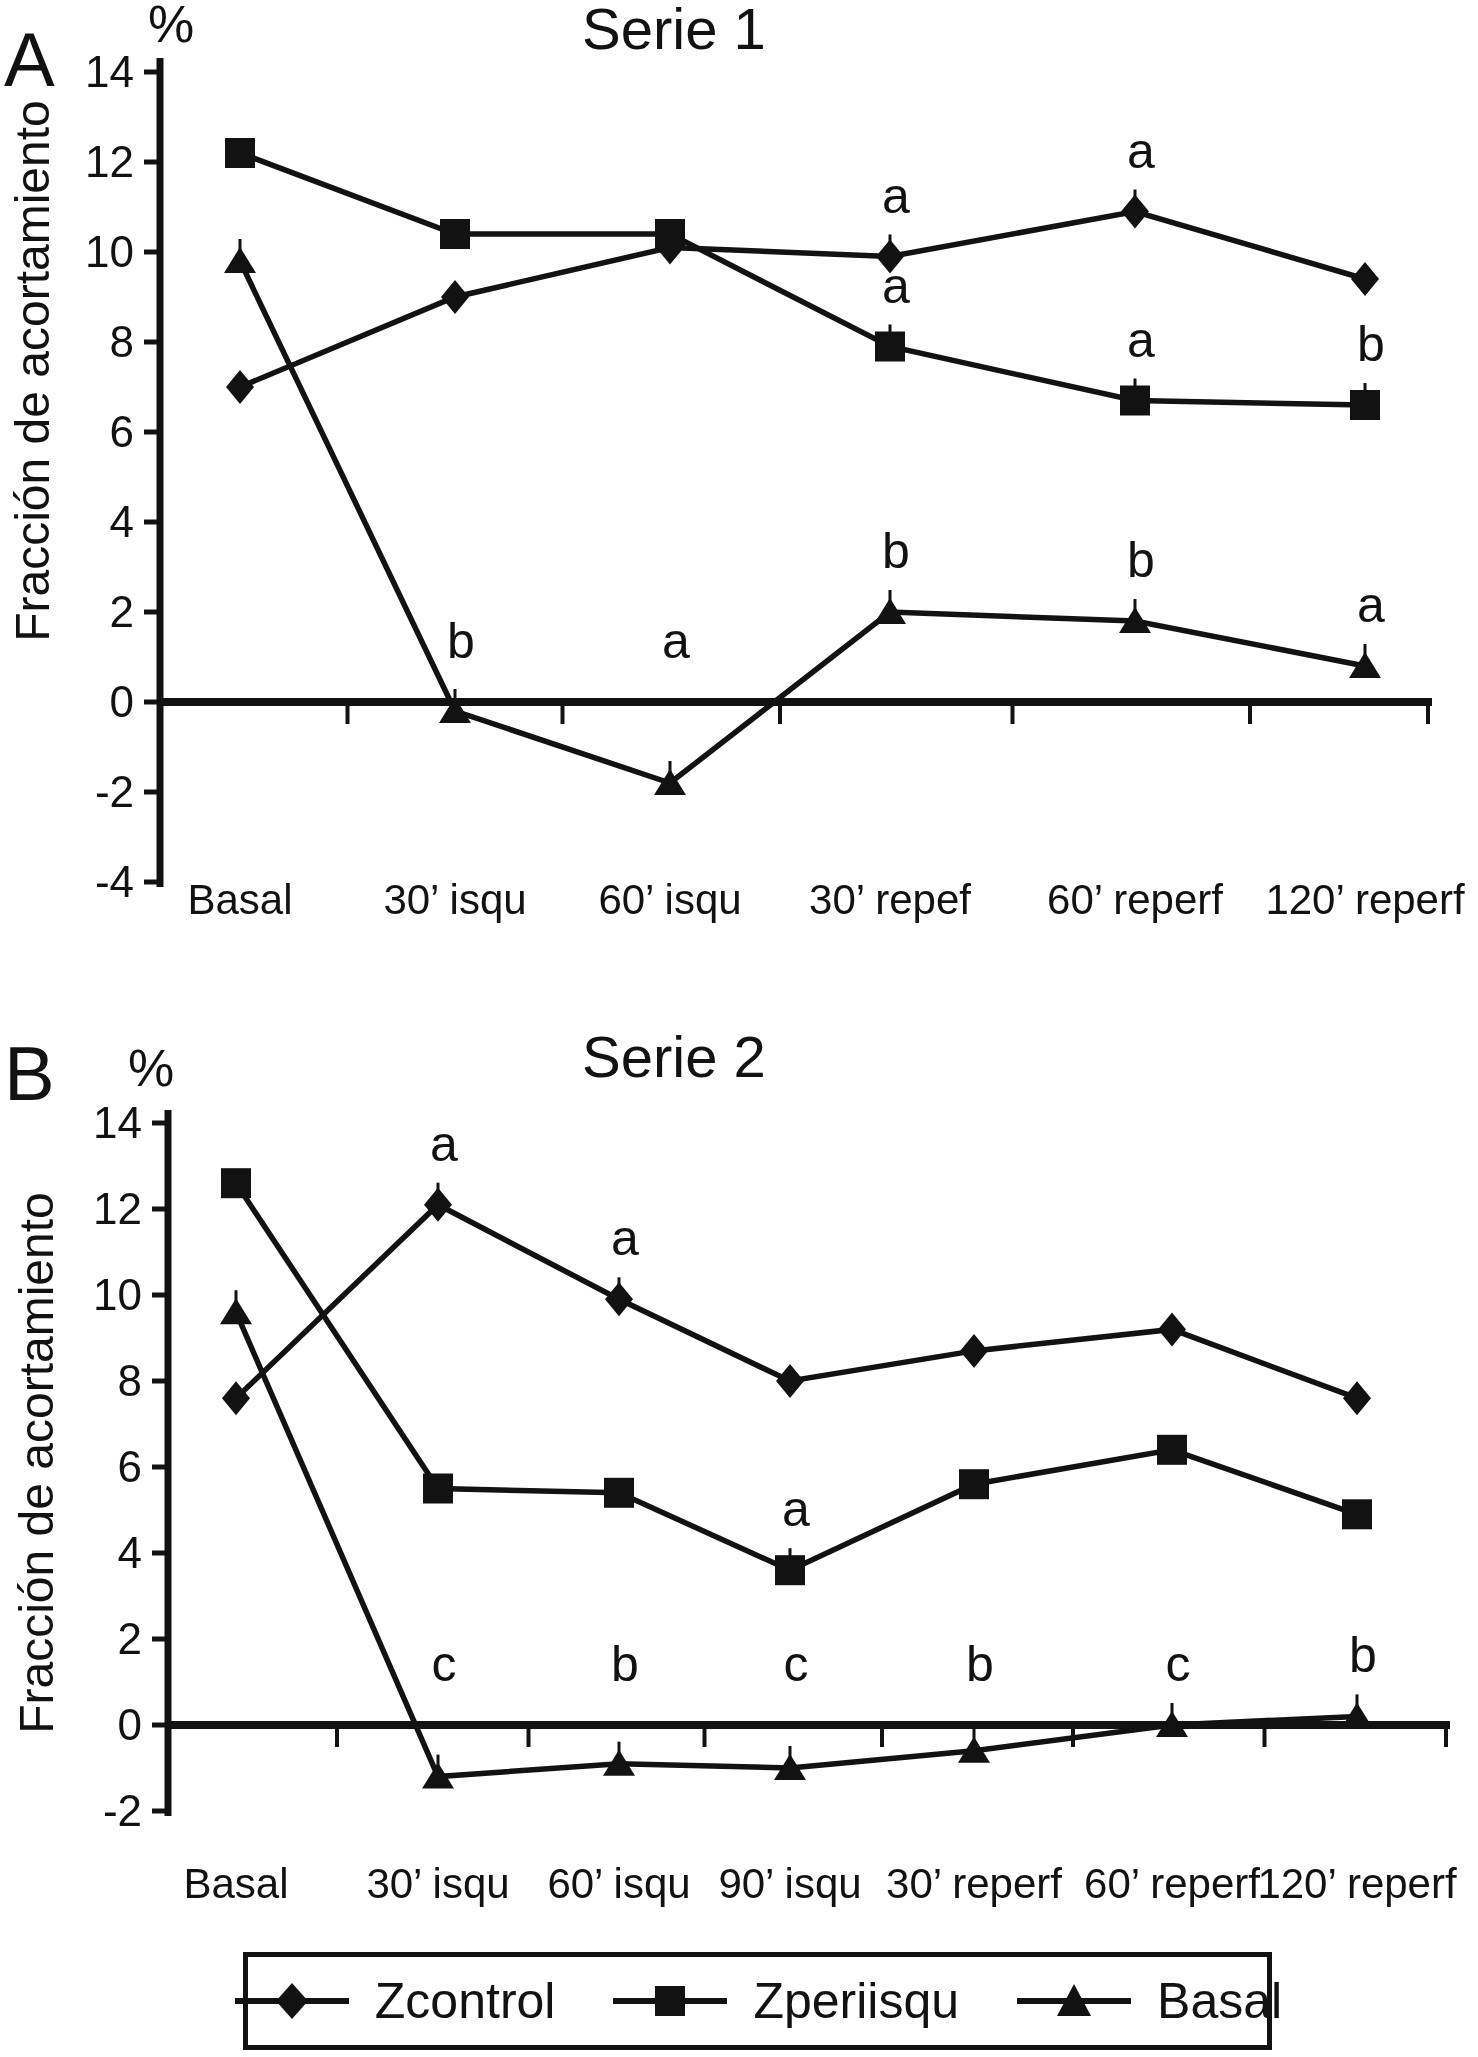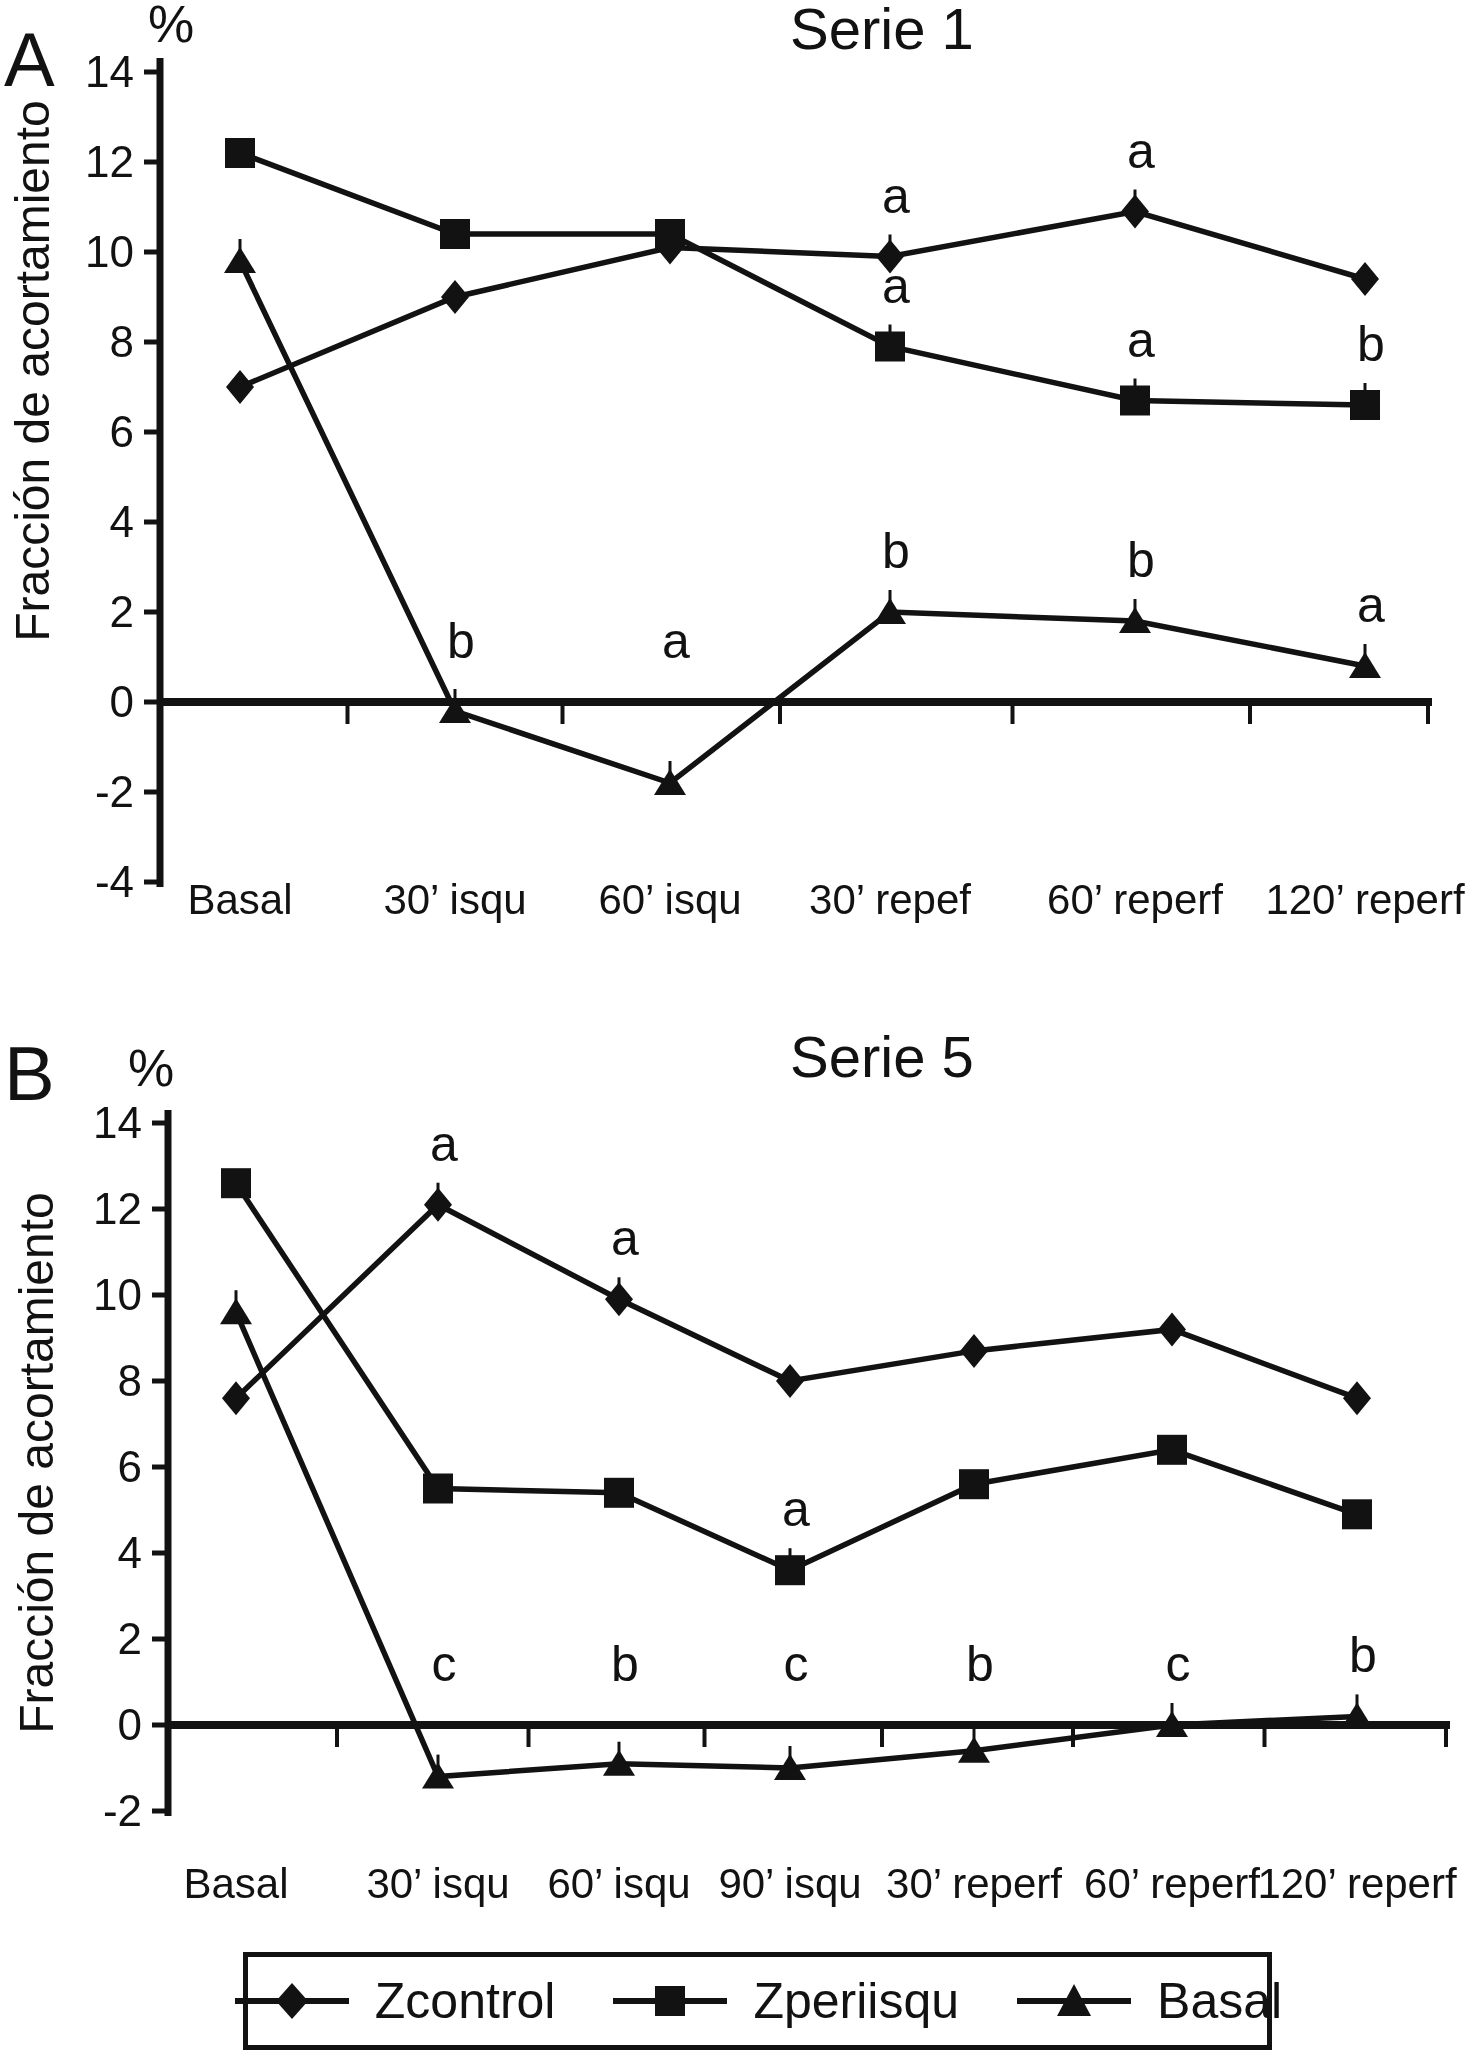--- a/index.html
+++ b/index.html
@@ -2,21 +2,21 @@
 <html><head>
 <meta charset="utf-8">
 <style>
   html,body{margin:0;padding:0;background:#ffffff;}
   .page{position:relative;width:1478px;height:2057px;background:#ffffff;overflow:hidden;
         font-family:"Liberation Sans",sans-serif;color:#121212;}
   #chart-svg{position:absolute;left:0;top:0;font-family:"Liberation Sans",sans-serif;}
   .ov{position:absolute;white-space:nowrap;line-height:1;}
   .panel-letter{font-size:76px;}
   .pct{font-size:52px;}
-  .panel-title{font-size:58px;width:600px;text-align:center;}
+  .panel-title{font-size:58px;width:600px;}
   .ylab{font-size:48px;width:620px;height:54px;text-align:center;
         transform:rotate(-90deg);}
   .legend{position:absolute;left:243px;top:1952px;width:1019px;height:88px;
           border:5px solid #121212;background:#ffffff;display:flex;align-items:center;
           justify-content:center;gap:56px;font-size:50px;}
   .legend-item{display:flex;align-items:center;gap:24px;}
   .legend-item svg{display:block;}
 </style>
 </head>
 <body>
@@ -179,21 +179,21 @@
       <text x="1363" y="1672.4" font-size="50" text-anchor="middle" fill="#121212">b</text>
     </svg>
 
   <div class="ov panel-letter" style="left:4px;top:22px;">A</div>
   <div class="ov pct" style="left:148px;top:-2px;">%</div>
   <div class="ov panel-title" style="left:582px;top:0px;">Serie 1</div>
   <div class="ov ylab" style="left:-274px;top:344px;">Fracción de acortamiento</div>
 
   <div class="ov panel-letter" style="left:4px;top:1036px;">B</div>
   <div class="ov pct" style="left:128px;top:1042px;">%</div>
-  <div class="ov panel-title" style="left:582px;top:1028px;">Serie 5</div>
+  <div class="ov panel-title" style="left:582px;top:1028px;">Serie 2</div>
   <div class="ov ylab" style="left:-270px;top:1436px;">Fracción de acortamiento</div>
 
   <div class="legend">
     <div class="legend-item">
       <svg width="118" height="44">
         <line x1="2" y1="22" x2="116" y2="22" stroke="#121212" stroke-width="6"></line>
         <polygon points="59,4 75,22 59,40 43,22" fill="#121212"></polygon>
       </svg>
       <span>Zcontrol</span>
     </div>

